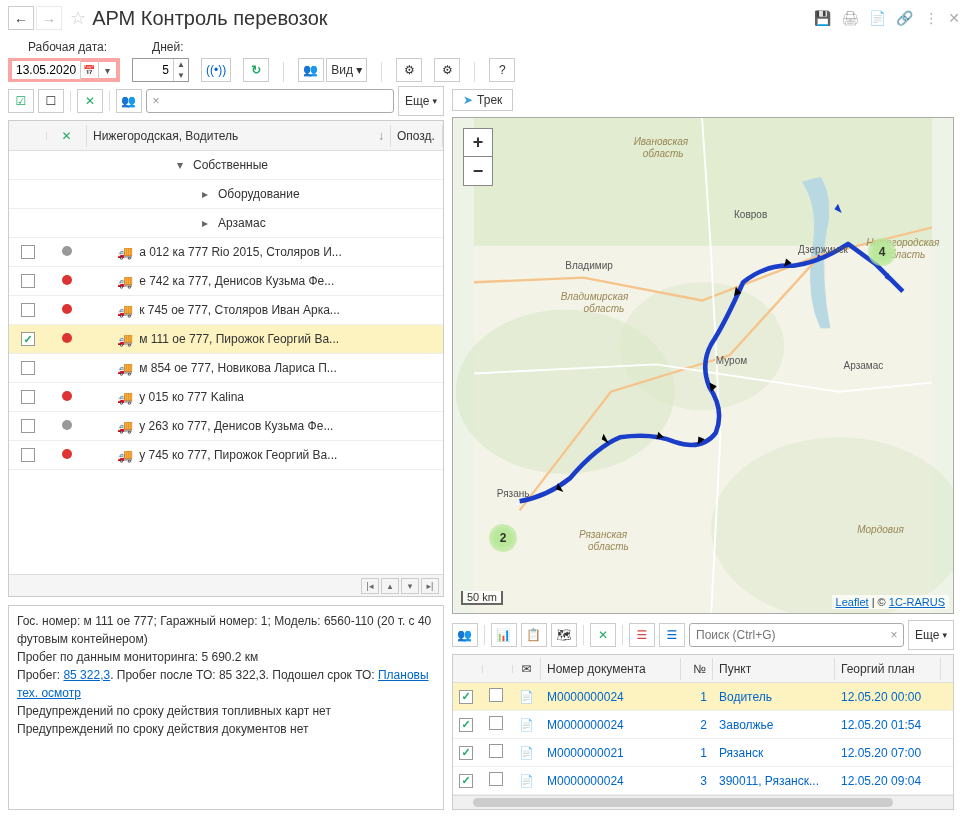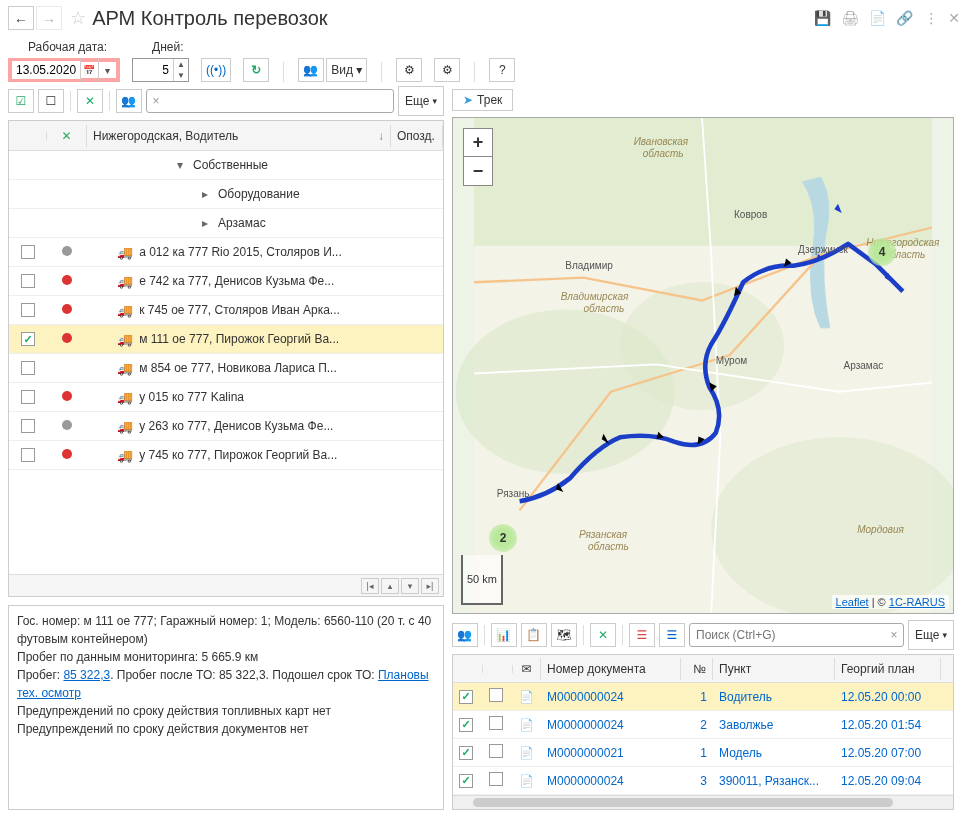--- a/index.html
+++ b/index.html
@@ -75,21 +75,21 @@
 
 .map-toolbar { display: flex; align-items: center; height: 30px; margin-bottom: 4px; gap: 4px; }
 .track-btn { display: flex; align-items: center; gap: 4px; border: 1px solid #ccc; padding: 3px 10px; cursor: pointer; font-size: 12px; }
 .track-btn .arrow { color: #3b9ed6; }
 .map-container { position: relative; height: 542px; border: 1px solid #aaa; background: #eef3e8; overflow: hidden; }
 .map-bg { position: absolute; inset: 0; }
 .map-overlay { position: absolute; inset: 0; pointer-events: none; }
 .zoom-ctrl { position: absolute; top: 10px; left: 10px; display: flex; flex-direction: column; border: 1px solid #888; background: #fff; pointer-events: auto; }
 .zoom-ctrl span { width: 28px; height: 28px; display: flex; align-items: center; justify-content: center; font-size: 18px; font-weight: bold; cursor: pointer; }
 .zoom-ctrl span:first-child { border-bottom: 1px solid #888; }
-.scale-bar { position: absolute; bottom: 8px; left: 8px; background: rgba(255,255,255,0.6); border: 2px solid #666; border-top: none; padding: 18px 4px; font-size: 11px; pointer-events: auto; }
+.scale-bar { position: absolute; bottom: 8px; left: 8px; background: rgba(255,255,255,0.6); border: 2px solid #666; border-top: none; padding: 0 4px; font-size: 11px; pointer-events: auto; }
 .attrib { position: absolute; bottom: 4px; right: 4px; font-size: 11px; background: rgba(255,255,255,0.7); padding: 1px 4px; pointer-events: auto; }
 .attrib a { color: #06c; }
 .map-marker { position: absolute; width: 28px; height: 28px; border-radius: 50%; display: flex; align-items: center; justify-content: center; font-size: 12px; font-weight: bold; color: #333; background: radial-gradient(circle, #b9e89a 40%, rgba(185,232,154,0.3) 100%); }
 
 
 .bottom-toolbar { display: flex; align-items: center; gap: 4px; height: 30px; margin: 6px 0 4px 0; }
 .doc-table { border: 1px solid #ccc; }
 .doc-header { display: flex; background: #f5f5f5; border-bottom: 1px solid #ddd; height: 28px; align-items: center; }
 .doc-header > div { padding: 4px 6px; border-right: 1px solid #ddd; font-size: 12px; }
 .dc-chk1 { width: 30px; }
@@ -321,21 +321,21 @@
       <div class="tbl-footer">
         <span>|◂</span>
         <span>▴</span>
         <span>▾</span>
         <span>▸|</span>
       </div>
     </div>
 
     <div class="info-panel">
       <div>Гос. номер: м 111 ое 777; Гаражный номер: 1; Модель: 6560-110 (20 т. с 40 футовым контейнером)</div>
-      <div>Пробег по данным мониторинга: 5 665.9 км</div>
+      <div>Пробег по данным мониторинга: 5 690.2 км</div>
       <div>
         <span>Пробег: </span><a href="#">85 322,3</a><span>. Пробег после ТО: 85 322,3. Подошел срок ТО: </span><a href="#">Плановы тех. осмотр</a>
       </div>
       <div>Предупреждений по сроку действия топливных карт нет</div>
       <div>Предупреждений по сроку действия документов нет</div>
     </div>
   </div>
 
   <div class="right-panel">
     <div class="map-toolbar">
@@ -458,21 +458,21 @@
             <div class="dc-num">2</div>
             <div class="dc-point">Заволжье</div>
             <div class="dc-arr">12.05.20 01:54</div>
           </div>
           <div class="doc-row">
             <div class="dc-chk1"><span class="chk checked"></span></div>
             <div class="dc-chk2"><span class="chk"></span></div>
             <div class="dc-env"><span class="env-icon">📄</span></div>
             <div class="dc-doc">М0000000021</div>
             <div class="dc-num">1</div>
-            <div class="dc-point">Модель</div>
+            <div class="dc-point">Рязанск</div>
             <div class="dc-arr">12.05.20 07:00</div>
           </div>
           <div class="doc-row">
             <div class="dc-chk1"><span class="chk checked"></span></div>
             <div class="dc-chk2"><span class="chk"></span></div>
             <div class="dc-env"><span class="env-icon">📄</span></div>
             <div class="dc-doc">М0000000024</div>
             <div class="dc-num">3</div>
             <div class="dc-point">390011, Рязанск...</div>
             <div class="dc-arr">12.05.20 09:04</div>

